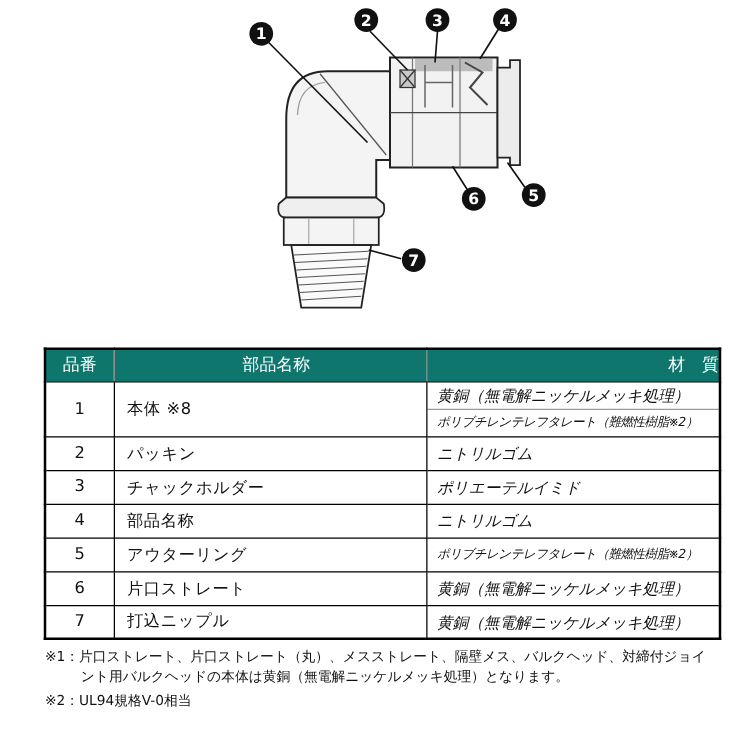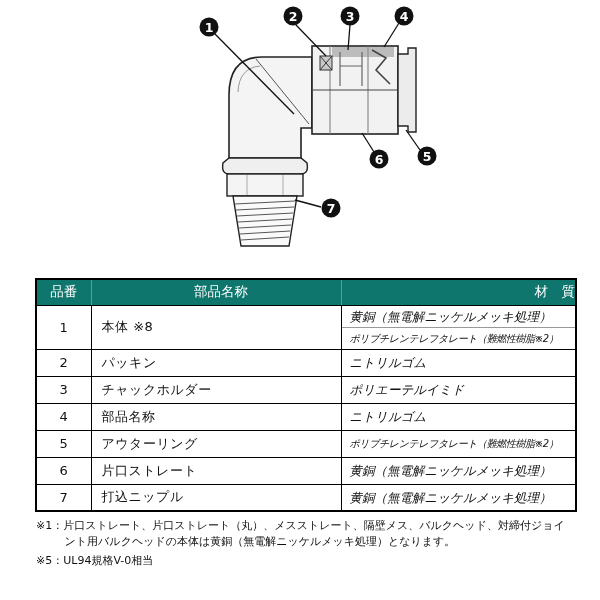--- a/index.html
+++ b/index.html
@@ -200,16 +200,16 @@
           <td class="col-name">打込ニップル</td>
           <td class="col-mat">
             <div class="mat-line">黄銅（無電解ニッケルメッキ処理）</div>
           </td>
         </tr>
       </tbody>
   </table>
 
   <div class="footnotes">
     <p class="footnote-1">※1：片口ストレート、片口ストレート（丸）、メスストレート、隔壁メス、バルクヘッド、対締付ジョイント用バルクヘッドの本体は黄銅（無電解ニッケルメッキ処理）となります。</p>
-    <p class="footnote-2">※5：UL94規格V-0相当</p>
+    <p class="footnote-2">※2：UL94規格V-0相当</p>
   </div>
 
 </div>
 
 </body></html>

